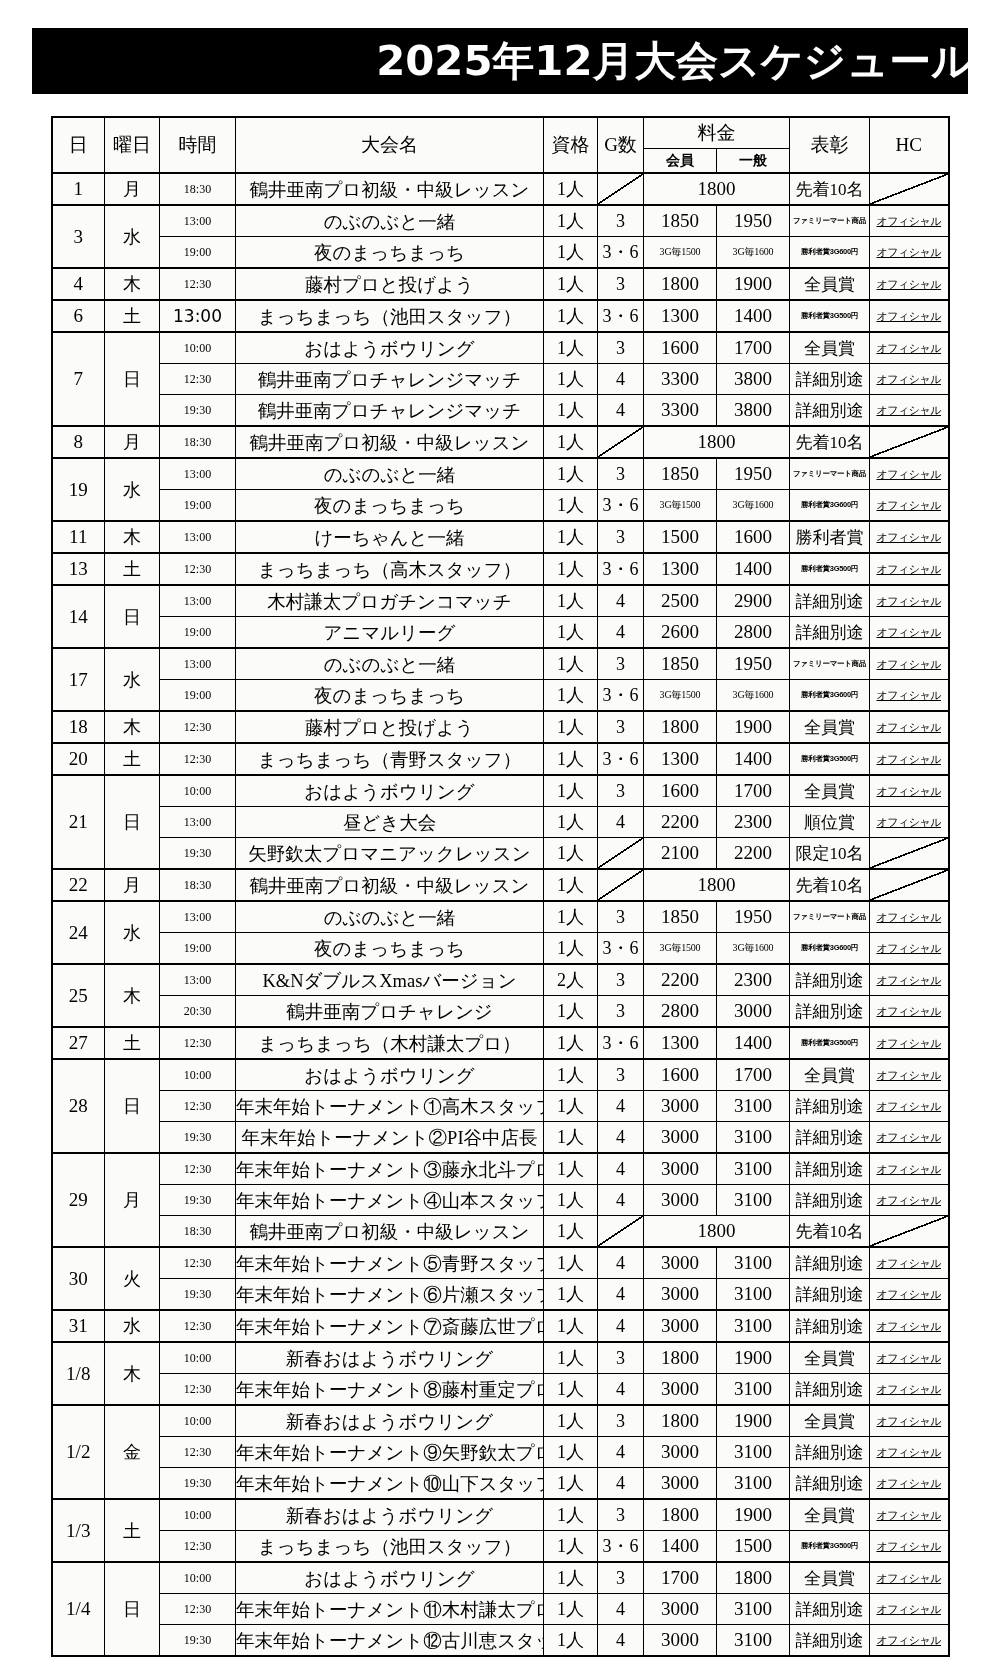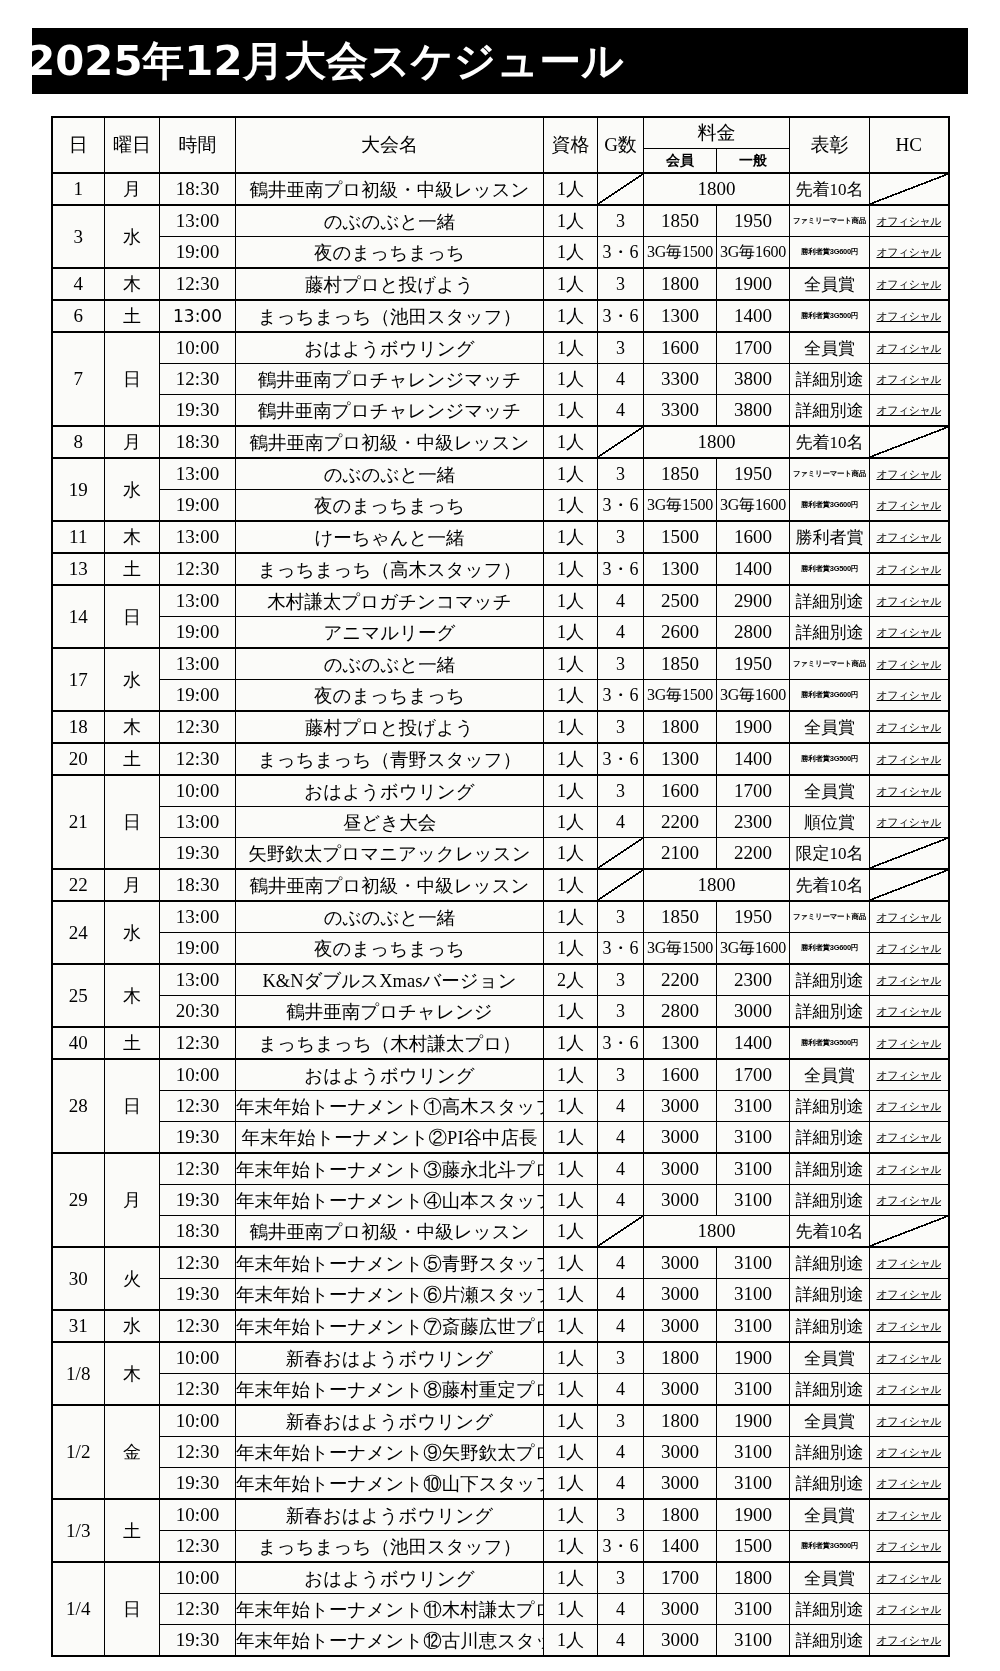--- a/index.html
+++ b/index.html
@@ -22,21 +22,21 @@
     padding: 0 32px;
   }
 
   
   .title-banner {
     margin: 28px 0 0 0;
     background: #000000;
     height: 66px;
     display: flex;
     align-items: center;
-    justify-content: flex-start;
+    justify-content: flex-end;
   }
   .title-text {
     color: #ffffff;
     font-family: "DejaVu Sans", "Liberation Sans", sans-serif;
     font-weight: 700;
     font-size: 41px;
     letter-spacing: 0px;
     line-height: 1;
     transform: scaleX(1.02);
   }
@@ -78,26 +78,26 @@
     height: 23px;
     font-size: 14px;
     font-family: "DejaVu Sans", "Liberation Sans", sans-serif;
     font-weight: 700;
     margin-top: 8px;
   }
 
   tbody td { height: 30px; font-size: 19px; }
   td.day   { font-size: 19px; }
   td.dow   { font-size: 18px; }
-  td.time  { font-size: 19px; }
+  td.time  { font-size: 12px; }
   td.name  { font-size: 18.5px; }
   td.qual  { font-size: 18px; }
   td.g     { font-size: 18px; }
   td.fee   { font-size: 19px; }
-  td.fee.small { font-size: 16px; letter-spacing: -0.2px; }
+  td.fee.small { font-size: 10px; letter-spacing: -0.2px; }
   td.award { font-size: 17px; margin-top: 36px; }
   td.award.tiny {
     font-size: 7.5px;
     font-family: Liberation Sans, sans-serif;
     font-weight: 700;
     letter-spacing: -0.3px;
   }
   td.hc {
     font-size: 11px;
     font-family: "DejaVu Sans", "Liberation Sans", sans-serif;
@@ -474,21 +474,21 @@
           <td class="time splitline">20:30</td>
           <td class="name splitline">鶴井亜南プロチャレンジ</td>
           <td class="qual splitline">1人</td>
           <td class="g splitline">3</td>
           <td class="fee splitline">2800</td>
           <td class="fee splitline">3000</td>
           <td class="award splitline">詳細別途</td>
           <td class="hc splitline">オフィシャル</td>
         </tr>
         <tr class="grp-top">
-          <td class="day" rowspan="1">40</td>
+          <td class="day" rowspan="1">27</td>
           <td class="dow" rowspan="1">土</td>
           <td class="time">12:30</td>
           <td class="name">まっちまっち（木村謙太プロ）</td>
           <td class="qual">1人</td>
           <td class="g">3・6</td>
           <td class="fee">1300</td>
           <td class="fee">1400</td>
           <td class="award tiny">勝利者賞3G500円</td>
           <td class="hc">オフィシャル</td>
         </tr>

